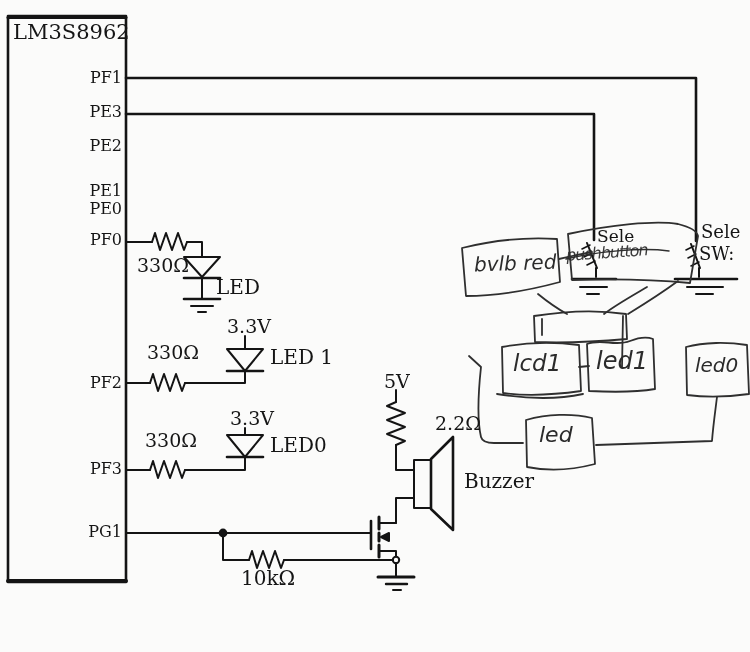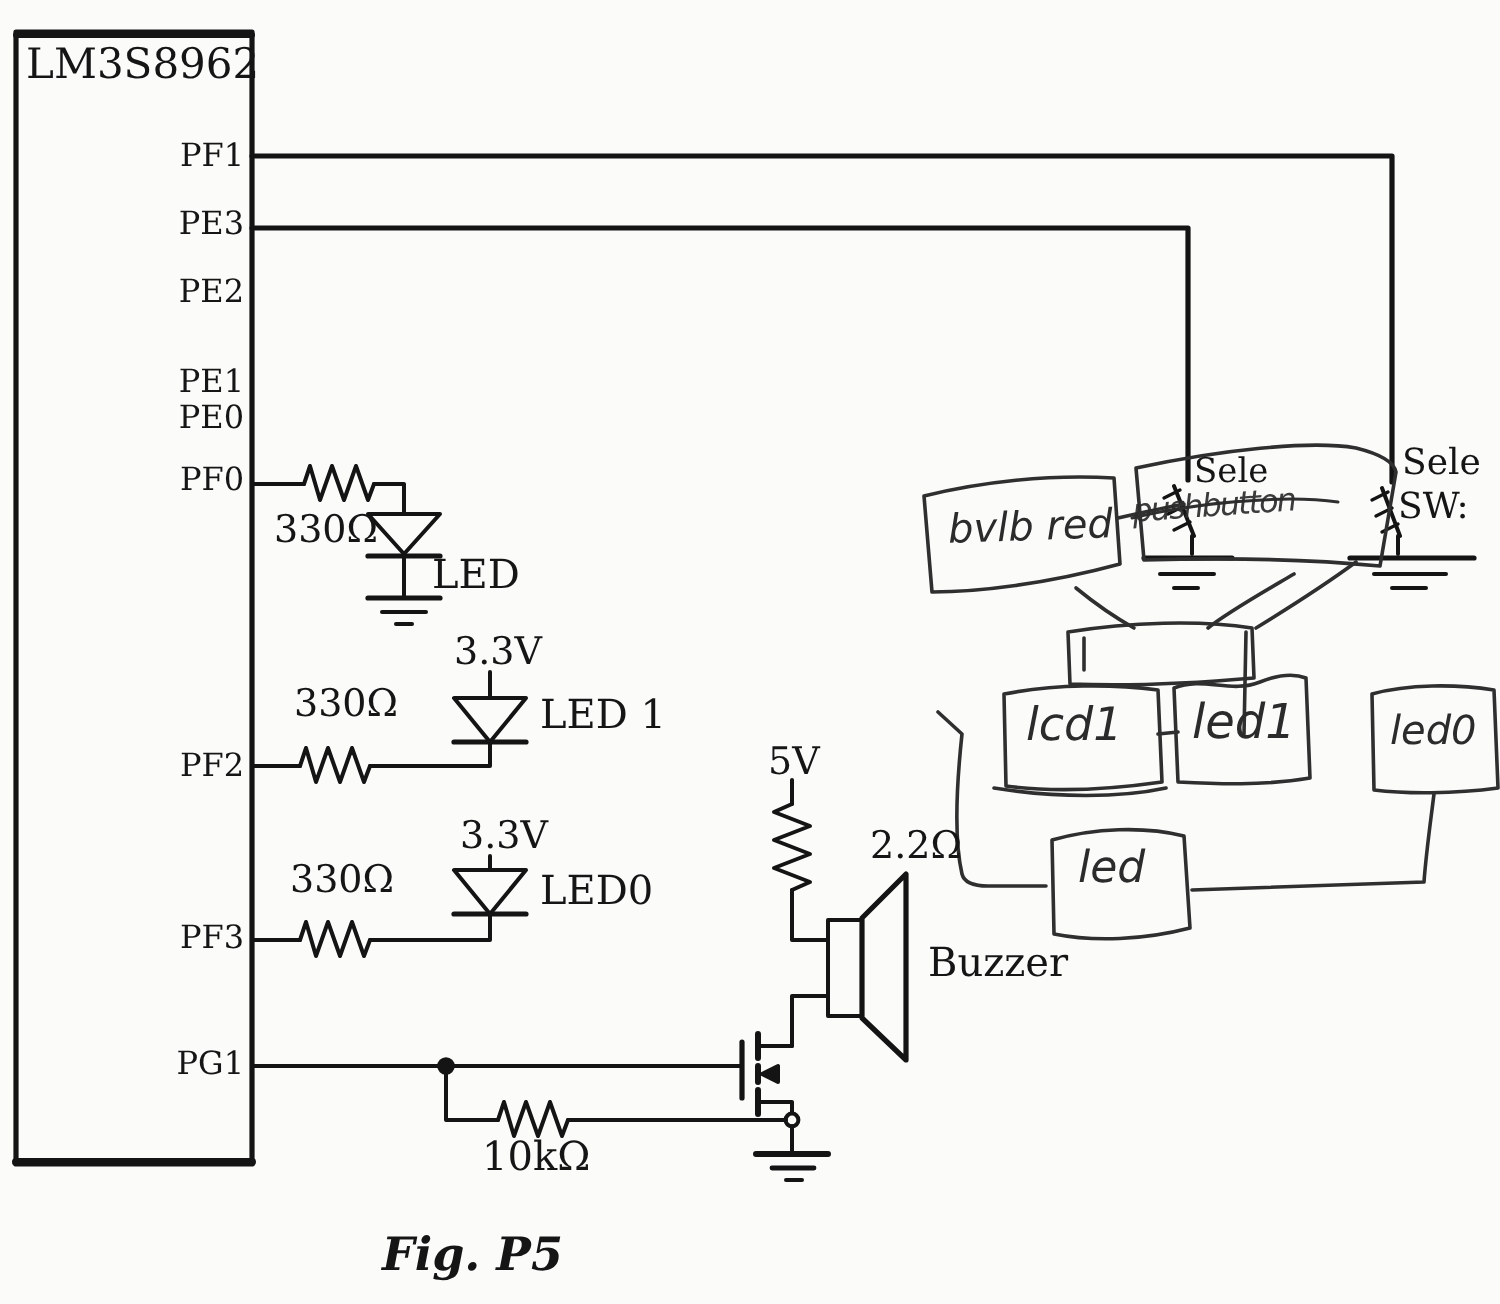--- a/index.html
+++ b/index.html
@@ -173,21 +173,20 @@
 
   <span class="lbl" style="left:384px;top:370px;">5V</span>
   <span class="lbl" style="left:407px;top:412px;margin-left:28px;">2.2Ω</span>
   <span class="lbl" style="left:464px;top:470px;font-size:20px;">Buzzer</span>
   <span class="lbl" style="left:241px;top:567px;font-size:20px;">10kΩ</span>
 
   <span class="lbl" style="left:597px;top:225px;font-size:17px;">Sele</span>
   <span class="lbl" style="left:701px;top:221px;font-size:18px;">Sele</span>
   <span class="lbl" style="left:699px;top:243px;font-size:18px;">SW:</span>
 
-  <span class="lbl caption" style="left:191px;top:617px;">Fig. P5</span>
 
   <span class="hand" style="left:474px;top:253px;font-size:20px;transform:rotate(-2deg);">bvlb red</span>
   <span class="hand" style="left:566px;top:243px;font-size:16px;letter-spacing:-1px;transform:rotate(-4deg);opacity:.92;">pushbutton</span>
   <span class="hand" style="left:513px;top:353px;font-size:23px;">lcd1</span>
   <span class="hand" style="left:596px;top:351px;font-size:24px;">led1</span>
   <span class="hand" style="left:695px;top:355px;font-size:20px;">led0</span>
   <span class="hand" style="left:539px;top:425px;font-size:22px;">led</span>
 
 </div>
 

